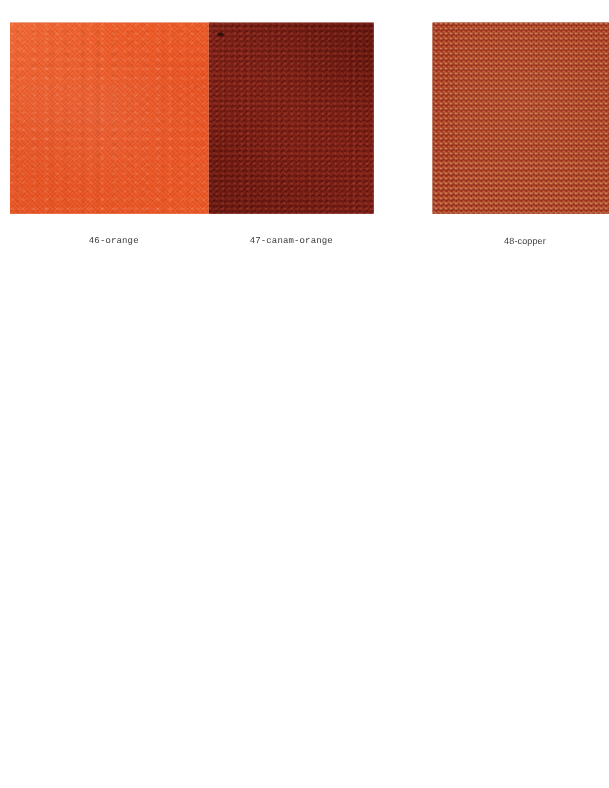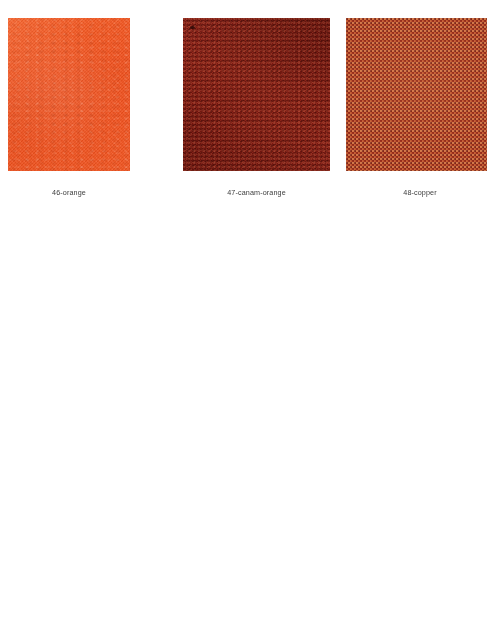--- a/index.html
+++ b/index.html
@@ -24,22 +24,22 @@
     width: 487px;
     height: 630px;
     background: #ffffff;
   }
 
   .swatch-card {
     position: absolute;
     top: 18px;
   }
 
-  .swatch-card.pos-0 { left: 8px;   width: 122px; }
-  .swatch-card.pos-1 { left: 183px; width: 147px; }
+  .swatch-card.pos-0 { left: 8px;   width: 166px; font-family: Liberation Mono, monospace; }
+  .swatch-card.pos-1 { left: 167px; width: 132px; font-family: Liberation Mono, monospace; }
   .swatch-card.pos-2 { left: 346px; width: 148px; }
 
   .swatch-tile {
     position: relative;
     width: 100%;
     height: 153px;
     overflow: hidden;
     background: #cccccc;
   }
 

